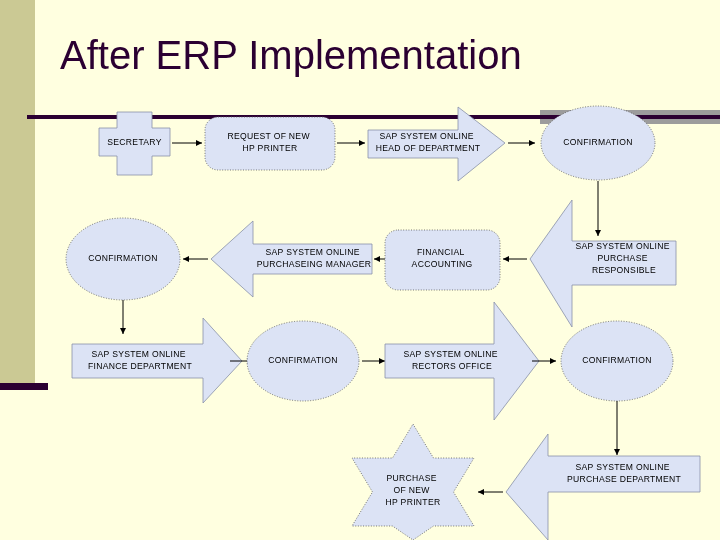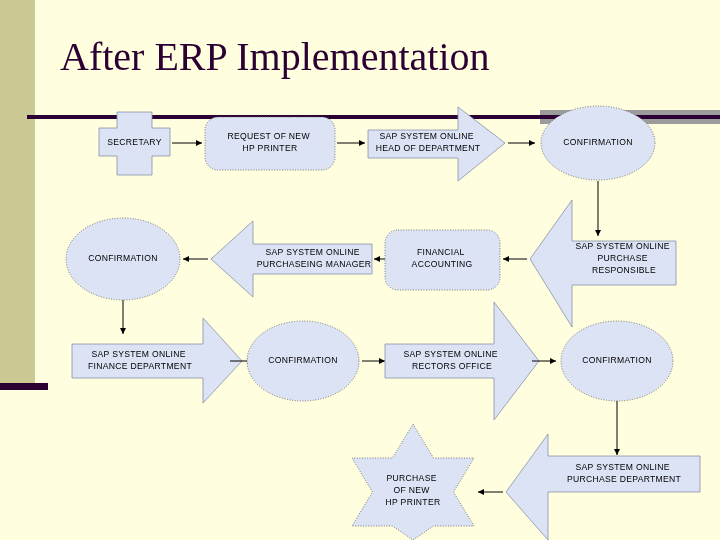--- a/index.html
+++ b/index.html
@@ -28,21 +28,21 @@
     position:absolute;left:27px;top:115px;width:693px;height:4px;
     background:#2B0032;
   }
   .bottom-stub{
     position:absolute;left:0px;top:383px;width:48px;height:7px;
     background:#2B0032;
   }
   
   .title{
     position:absolute;left:60px;top:33px;
-    font-family:Liberation Serif, serif;
+    font-family:Liberation Sans, sans-serif;
     font-size:40px;color:#2B0032;
     letter-spacing:0px;white-space:nowrap;
   }
   
   #chart{
     position:absolute;left:0;top:0;width:720px;height:540px;
   }
   .shape{ fill:#DCE3F5; stroke:#8890A8; stroke-width:0.8; }
   .shape-dotted{ fill:#DCE3F5; stroke:#555555; stroke-width:0.8; stroke-dasharray:1 1.6;}
   .lbl{

